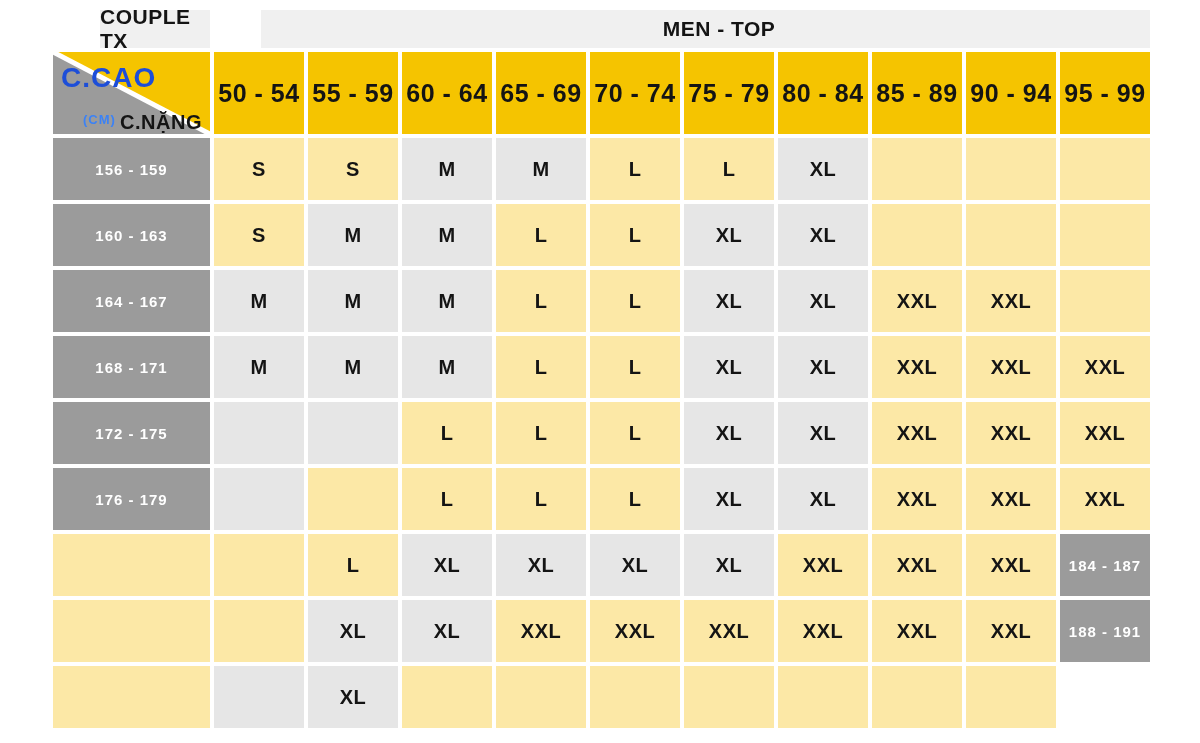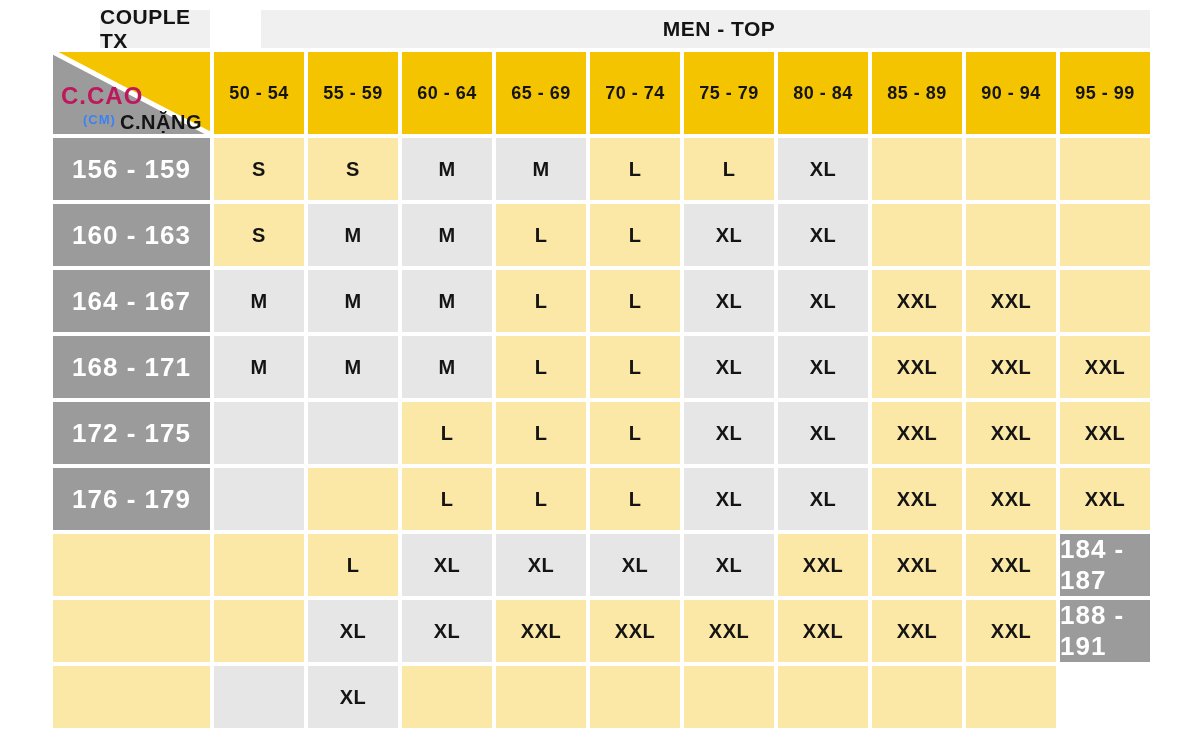--- a/index.html
+++ b/index.html
@@ -24,25 +24,25 @@
   }
   .cell{display:flex;align-items:center;justify-content:center;}
 
   .top-strip{background:var(--strip-gray);font-size:21px;letter-spacing:.5px;margin-left:47px;}
   .span10{grid-column:2 / span 10;padding-left:27px;}
 
   .corner{position:relative;overflow:hidden;}
   .corner svg{position:absolute;inset:0;width:100%;height:100%;display:block;}
   .corner .lbl{position:absolute;line-height:1;}
   .corner .weight{right:8px;top:12px;font-size:20px;color:var(--ink);letter-spacing:.5px;margin-top:48px;}
-  .corner .height{left:8px;bottom:26px;font-size:24px;color:#be185d;letter-spacing:1px;}
+  .corner .height{left:8px;bottom:42px;font-size:28px;color:#1d4ed8;letter-spacing:1px;}
   .corner .unit{left:30px;bottom:8px;font-size:13px;color:#3b82f6;letter-spacing:1px;}
 
-  .colhead{background:var(--gold);font-size:18px;letter-spacing:.5px;}
-  .rowhead{background:var(--row-gray);color:#fff;font-size:26px;letter-spacing:1px;}
+  .colhead{background:var(--gold);font-size:25px;letter-spacing:.5px;}
+  .rowhead{background:var(--row-gray);color:#fff;font-size:15px;letter-spacing:1px;}
   .dcell{font-size:20px;letter-spacing:.5px;}
   .c-y{background:var(--light-yellow);}
   .c-g{background:var(--light-gray);}
 </style>
 </head>
 <body>
 
 <div class="grid">
 
   <div class="cell top-strip">

